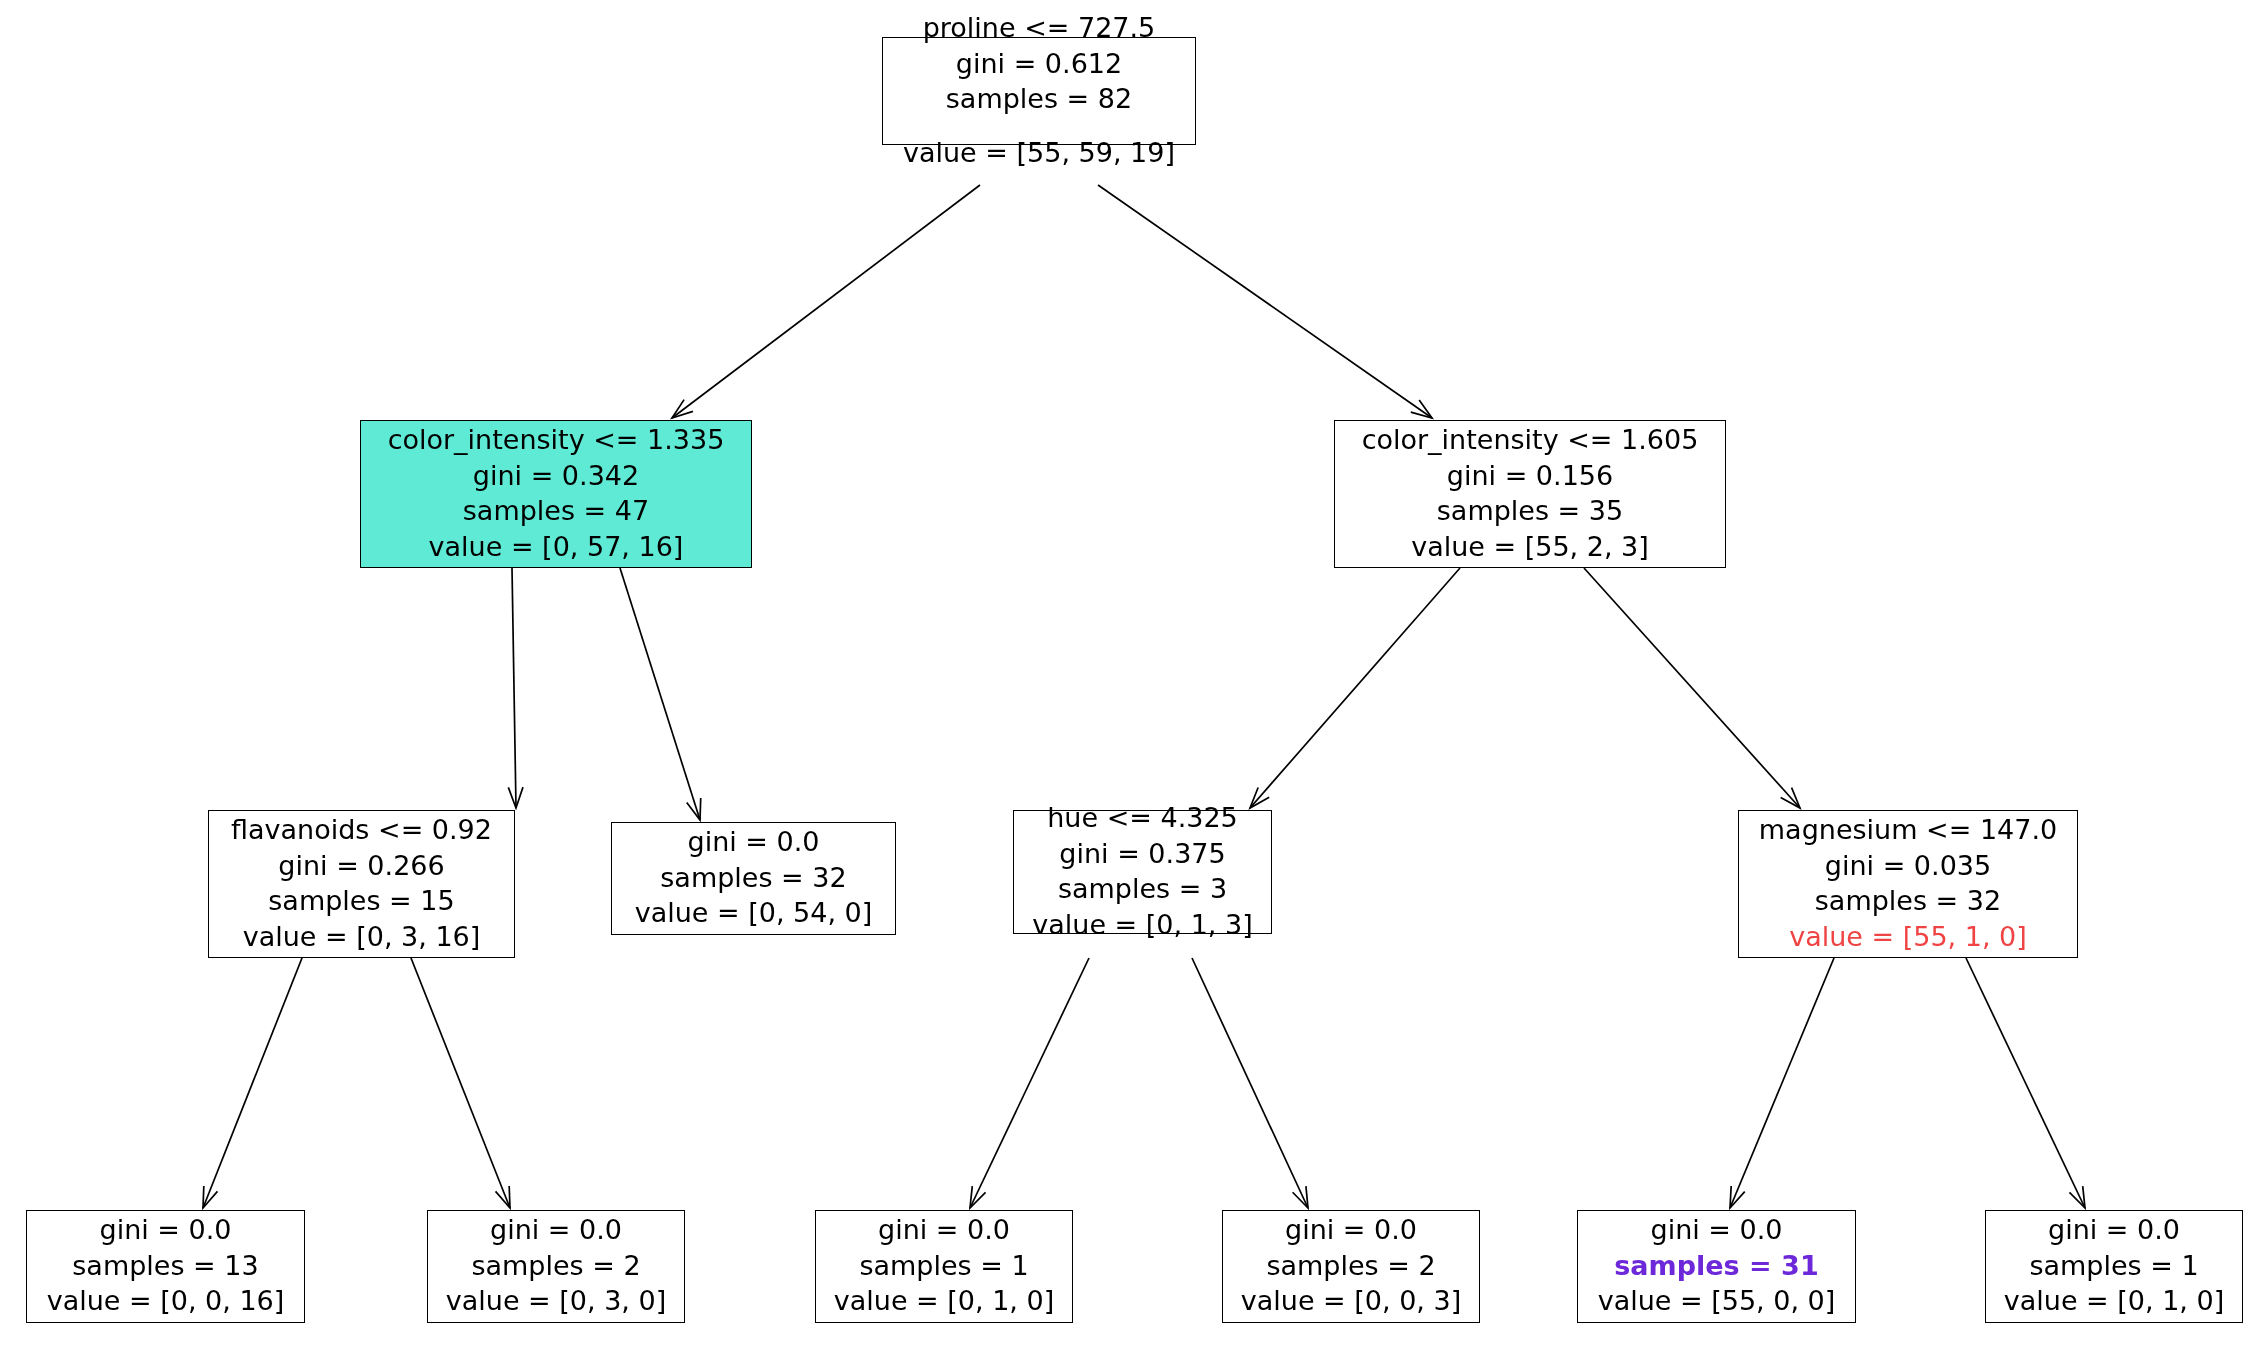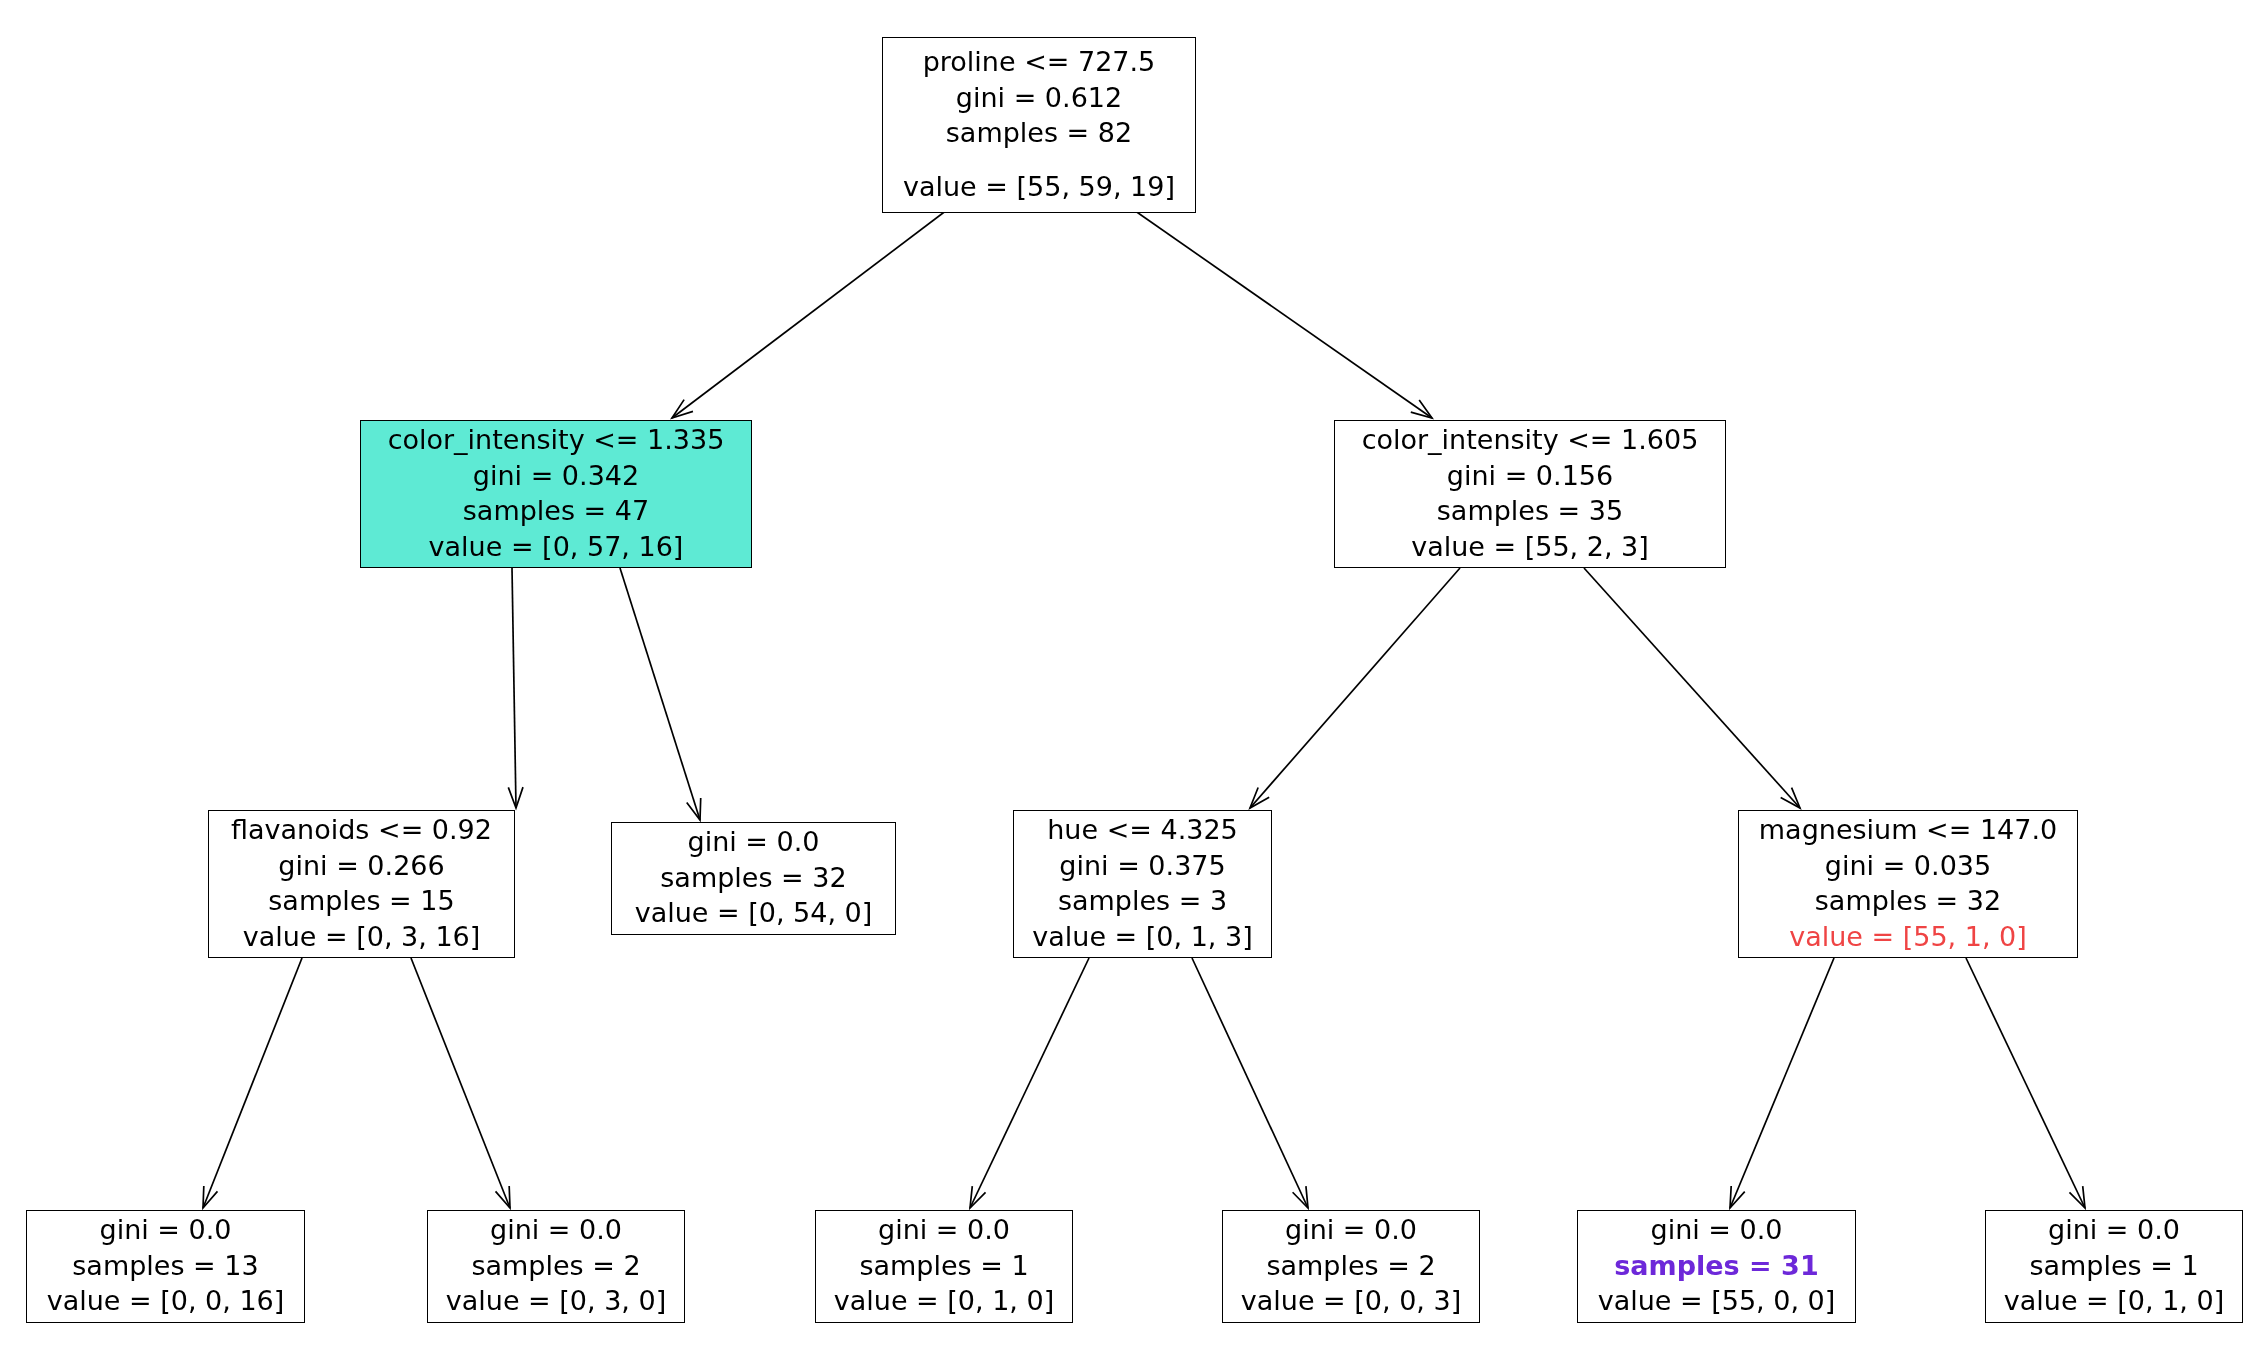--- a/index.html
+++ b/index.html
@@ -90,21 +90,21 @@
       </g>
       <g>
         <line x1="1834" y1="958" x2="1730" y2="1208" stroke="#000000" stroke-width="1.7"></line>
         <path d="M 1744.7402311035264 1191.668264421237 L 1730 1208 L 1731.1923201721456 1186.0323334737825" fill="none" stroke="#000000" stroke-width="1.7"></path>
       </g>
       <g>
         <line x1="1966" y1="958" x2="2085" y2="1208" stroke="#000000" stroke-width="1.7"></line>
         <path d="M 2082.710347255298 1186.1194723484857 L 2085 1208 L 2069.4613053411913 1192.4260162996006" fill="none" stroke="#000000" stroke-width="1.7"></path>
       </g>
     </svg>
-<div class="tree-node" style="left: 882px; top: 37px; width: 314px; height: 176px; background: rgb(255, 255, 255); border-color: rgb(0, 0, 0);">
+<div class="tree-node" style="left: 882px; top: 37px; width: 314px; height: 108px; background: rgb(255, 255, 255); border-color: rgb(0, 0, 0);">
       <div class="node-line" style="color: rgb(0, 0, 0);">proline &lt;= 727.5</div>
       <div class="node-line" style="color: rgb(0, 0, 0);">gini = 0.612</div>
       <div class="node-line" style="color: rgb(0, 0, 0);">samples = 82</div>
       <div class="node-line" style="color: rgb(0, 0, 0); margin-top: 18px;">value = [55, 59, 19]</div>
     </div>
     <div class="tree-node" style="left: 360px; top: 420px; width: 392px; height: 148px; background: #5eead4; border-color: rgb(0, 0, 0);">
       <div class="node-line" style="color: rgb(0, 0, 0);">color_intensity &lt;= 1.335</div>
       <div class="node-line" style="color: rgb(0, 0, 0);">gini = 0.342</div>
       <div class="node-line" style="color: rgb(0, 0, 0);">samples = 47</div>
       <div class="node-line" style="color: rgb(0, 0, 0);">value = [0, 57, 16]</div>
@@ -129,21 +129,21 @@
       <div class="node-line" style="color: rgb(0, 0, 0);">gini = 0.0</div>
       <div class="node-line" style="color: rgb(0, 0, 0);">samples = 32</div>
       <div class="node-line" style="color: rgb(0, 0, 0);">value = [0, 54, 0]</div>
     </div>
     <div class="tree-node" style="left: 1334px; top: 420px; width: 392px; height: 148px; background: rgb(255, 255, 255); border-color: rgb(0, 0, 0);">
       <div class="node-line" style="color: rgb(0, 0, 0);">color_intensity &lt;= 1.605</div>
       <div class="node-line" style="color: rgb(0, 0, 0);">gini = 0.156</div>
       <div class="node-line" style="color: rgb(0, 0, 0);">samples = 35</div>
       <div class="node-line" style="color: rgb(0, 0, 0);">value = [55, 2, 3]</div>
     </div>
-    <div class="tree-node" style="left: 1013px; top: 810px; width: 259px; height: 148px; background: rgb(255, 255, 255); border-color: rgb(0, 0, 0);">
+    <div class="tree-node" style="left: 1013px; top: 810px; width: 259px; height: 124px; background: rgb(255, 255, 255); border-color: rgb(0, 0, 0);">
       <div class="node-line" style="color: rgb(0, 0, 0);">hue &lt;= 4.325</div>
       <div class="node-line" style="color: rgb(0, 0, 0);">gini = 0.375</div>
       <div class="node-line" style="color: rgb(0, 0, 0);">samples = 3</div>
       <div class="node-line" style="color: rgb(0, 0, 0);">value = [0, 1, 3]</div>
     </div>
     <div class="tree-node" style="left: 815px; top: 1210px; width: 258px; height: 113px; background: rgb(255, 255, 255); border-color: rgb(0, 0, 0);">
       <div class="node-line" style="color: rgb(0, 0, 0);">gini = 0.0</div>
       <div class="node-line" style="color: rgb(0, 0, 0);">samples = 1</div>
       <div class="node-line" style="color: rgb(0, 0, 0);">value = [0, 1, 0]</div>
     </div>

